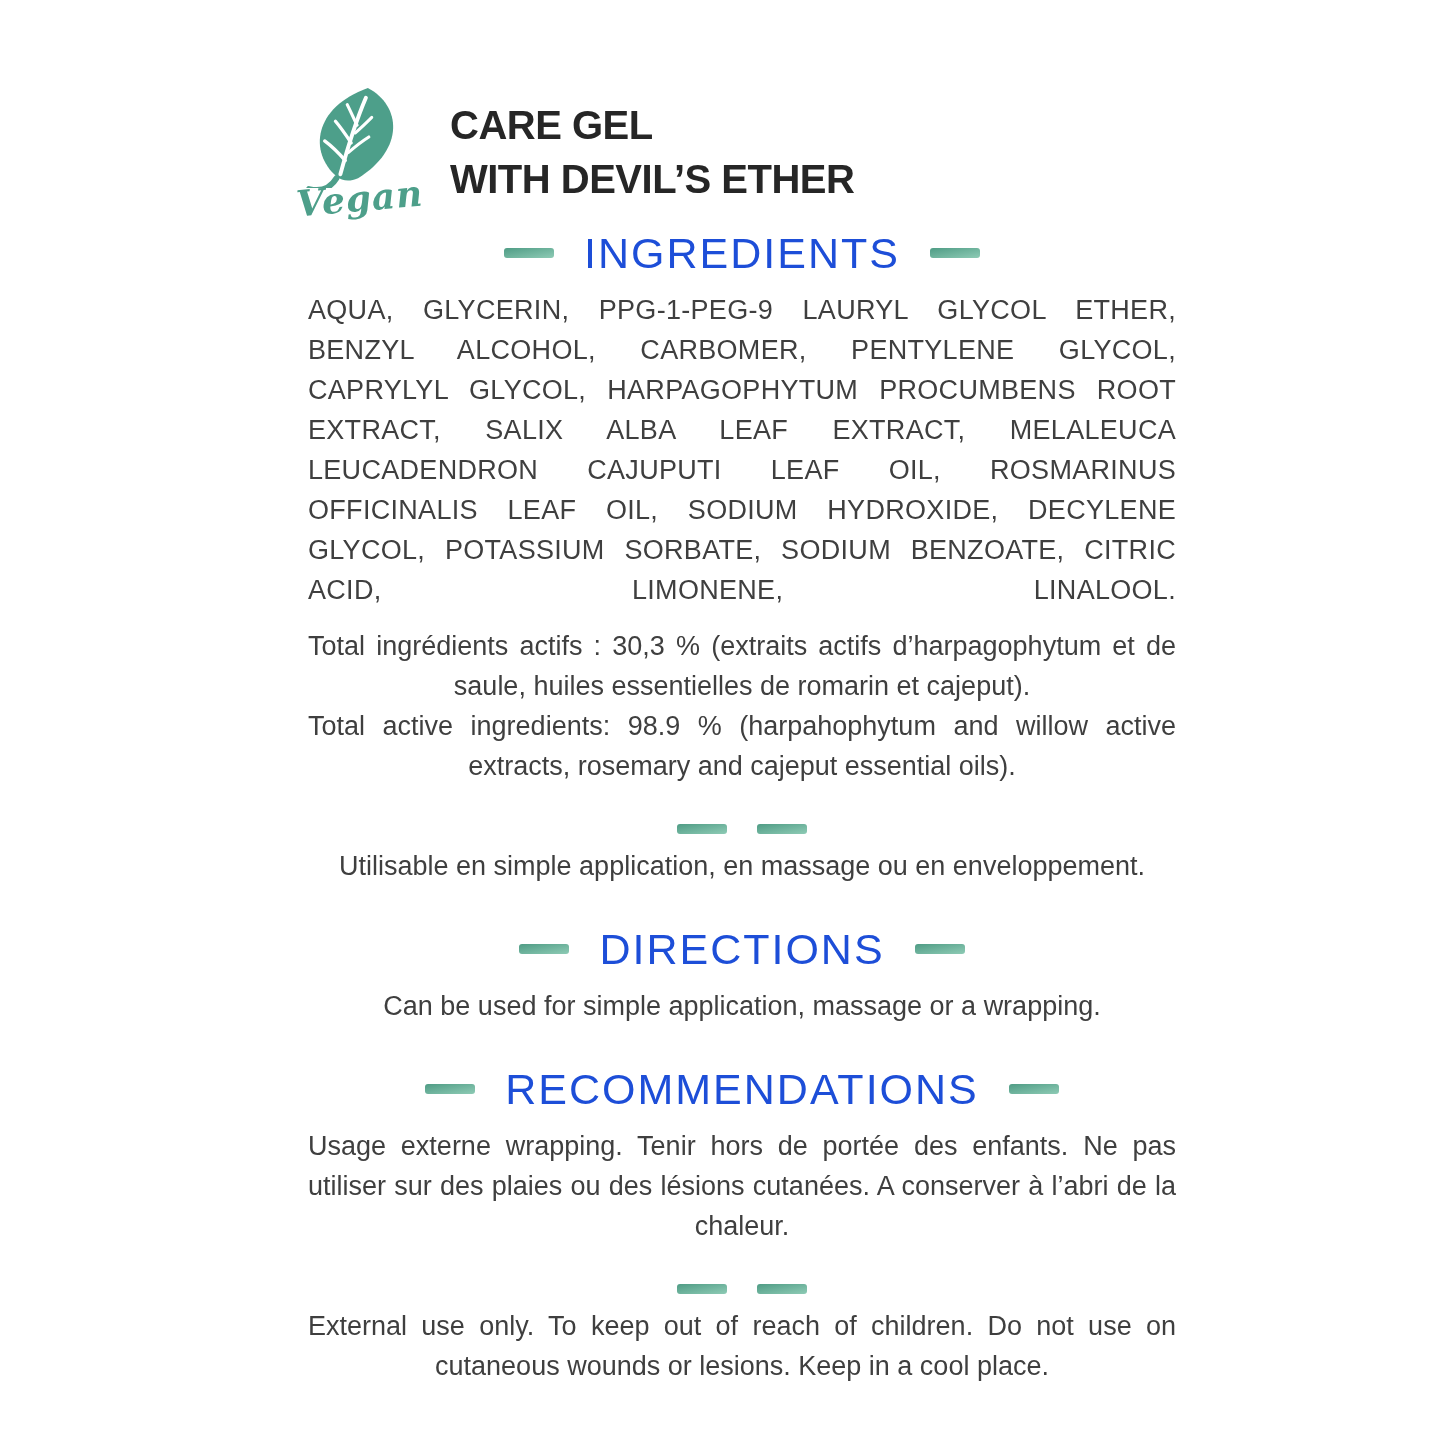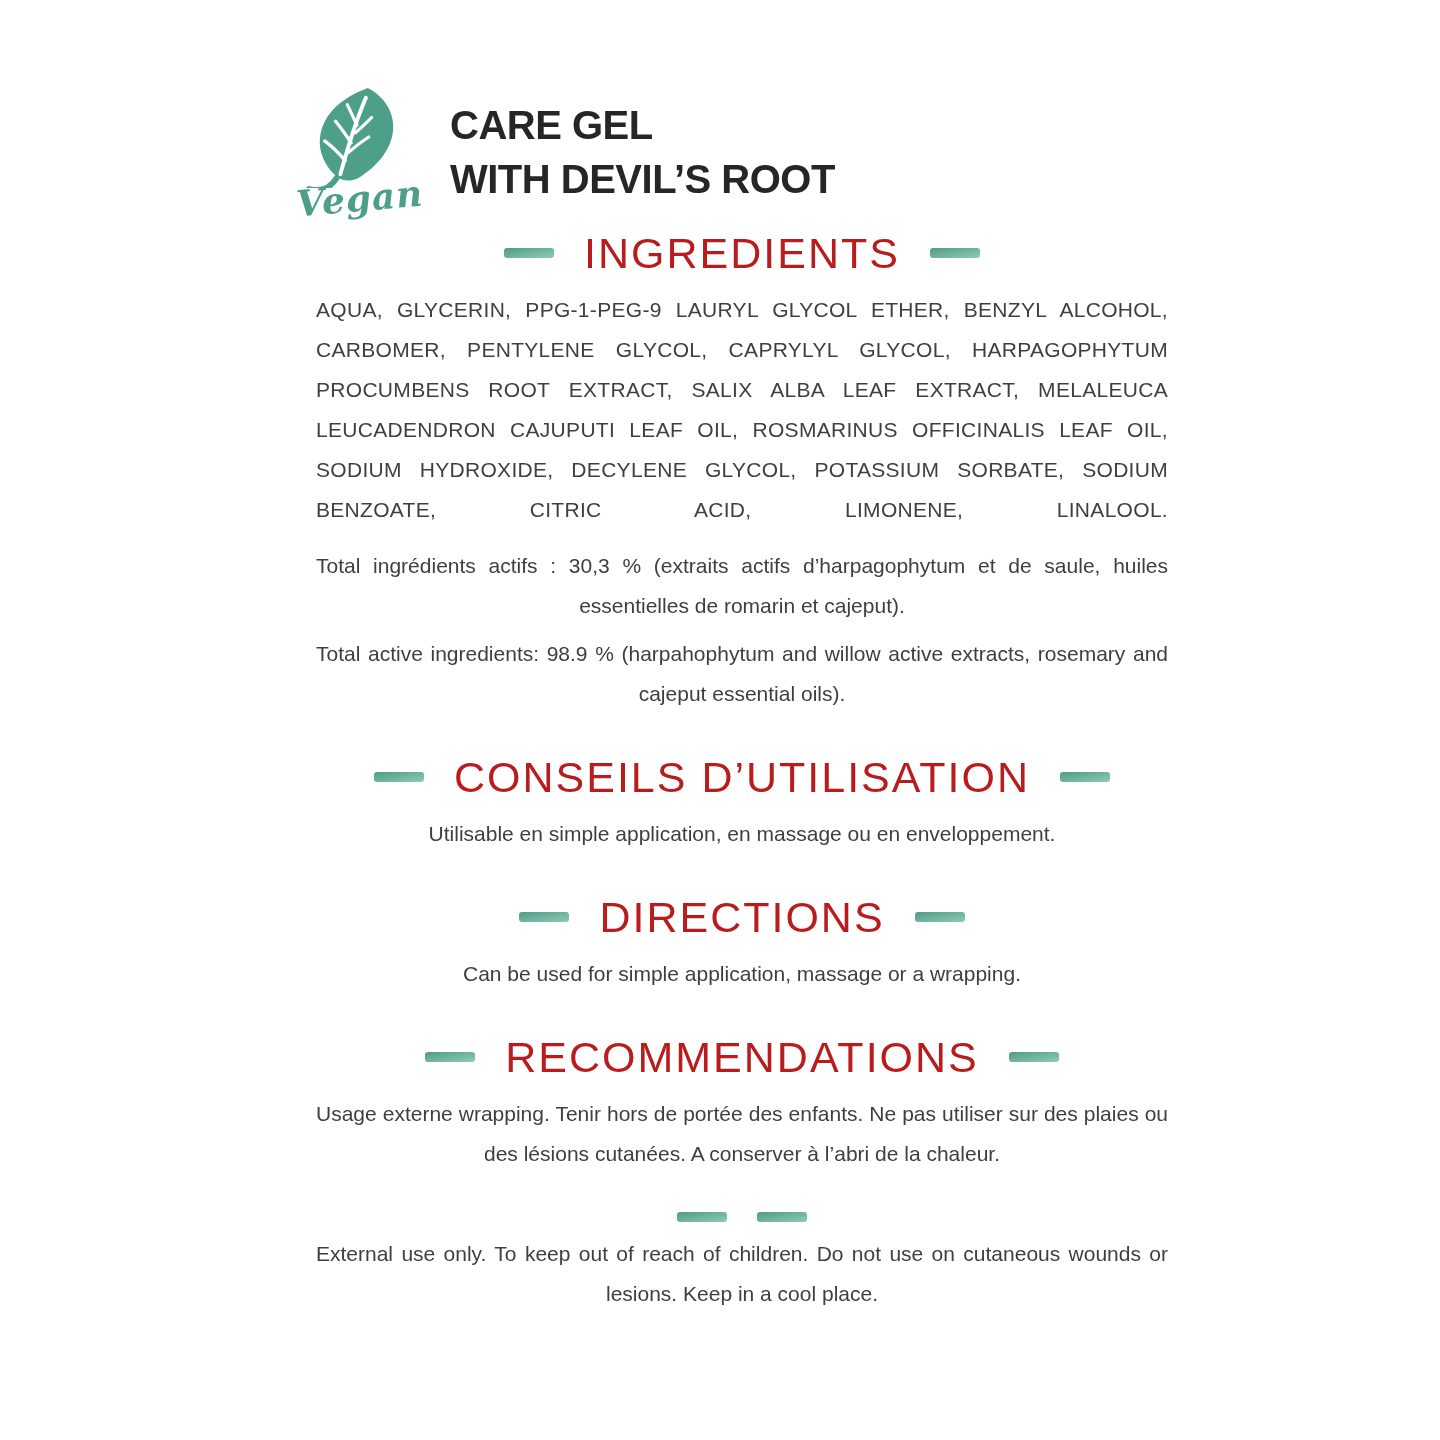--- a/index.html
+++ b/index.html
@@ -68,35 +68,35 @@
     justify-content: center;
     gap: 30px;
     margin: 38px 0 12px 0;
   }
   .heading-row.first { margin-top: 4px; }
   .heading {
     margin: 0;
     font-size: 43px;
     line-height: 50px;
     font-weight: 300;
-    color: #b91c1c;
+    color: #1d4ed8;
     letter-spacing: 2px;
     white-space: nowrap;
   }
   .dash {
     flex: 0 0 auto;
     width: 50px;
     height: 10px;
     border-radius: 3px;
     background: linear-gradient(to bottom right, #4f9c85, #8ecbb5);
   }
 
   .body {
-    margin: 8px;
-    font-size: 21px;
+    margin: 0;
+    font-size: 27px;
     line-height: 40px;
     color: #3f3f3f;
     text-align: justify;
   }
   .ingredients-list {
     margin-top: 12px;
     text-align-last: justify;
     letter-spacing: 0.3px;
     word-spacing: 6px;
   }
@@ -119,41 +119,40 @@
         <path d="M45 78 C38 70 32 64 24 58" fill="none" stroke="#ffffff" stroke-width="3.4" stroke-linecap="round"></path>
         <path d="M51 60 C45 51 41 45 35 38" fill="none" stroke="#ffffff" stroke-width="3.4" stroke-linecap="round"></path>
         <path d="M57 42 C53 34 51 29 47 21" fill="none" stroke="#ffffff" stroke-width="3.2" stroke-linecap="round"></path>
         <path d="M48 70 C56 63 61 59 69 54" fill="none" stroke="#ffffff" stroke-width="3.2" stroke-linecap="round"></path>
         <path d="M55 50 C62 44 66 40 72 34" fill="none" stroke="#ffffff" stroke-width="3" stroke-linecap="round"></path>
       </svg>
       <div class="vegan-word">Vegan</div>
     </div>
     <h1 class="title">
       <span>CARE GEL</span>
-      <span>WITH DEVIL’S ROOT</span>
+      <span>WITH DEVIL’S ETHER</span>
     </h1>
   </header>
 
   <main class="content">
 
     <section>
       <div class="heading-row first">
         <span class="dash"></span>
         <h2 class="heading">INGREDIENTS</h2>
         <span class="dash"></span>
       </div>
       <p class="body ingredients-list">AQUA, GLYCERIN, PPG-1-PEG-9 LAURYL GLYCOL ETHER, BENZYL ALCOHOL, CARBOMER, PENTYLENE GLYCOL, CAPRYLYL GLYCOL, HARPAGOPHYTUM PROCUMBENS ROOT EXTRACT, SALIX ALBA LEAF EXTRACT, MELALEUCA LEUCADENDRON CAJUPUTI LEAF OIL, ROSMARINUS OFFICINALIS LEAF OIL, SODIUM HYDROXIDE, DECYLENE GLYCOL, POTASSIUM SORBATE, SODIUM BENZOATE, CITRIC ACID, LIMONENE, LINALOOL.</p>
       <p class="body total first">Total ingrédients actifs : 30,3 % (extraits actifs d’harpagophytum et de saule, huiles essentielles de romarin et cajeput).</p>
       <p class="body total">Total active ingredients: 98.9 % (harpahophytum and willow active extracts, rosemary and cajeput essential oils).</p>
     </section>
 
     <section>
       <div class="heading-row">
         <span class="dash"></span>
-        <h2 class="heading">CONSEILS D’UTILISATION</h2>
         <span class="dash"></span>
       </div>
       <p class="body centered">Utilisable en simple application, en massage ou en enveloppement.</p>
     </section>
 
     <section>
       <div class="heading-row">
         <span class="dash"></span>
         <h2 class="heading">DIRECTIONS</h2>
         <span class="dash"></span>

